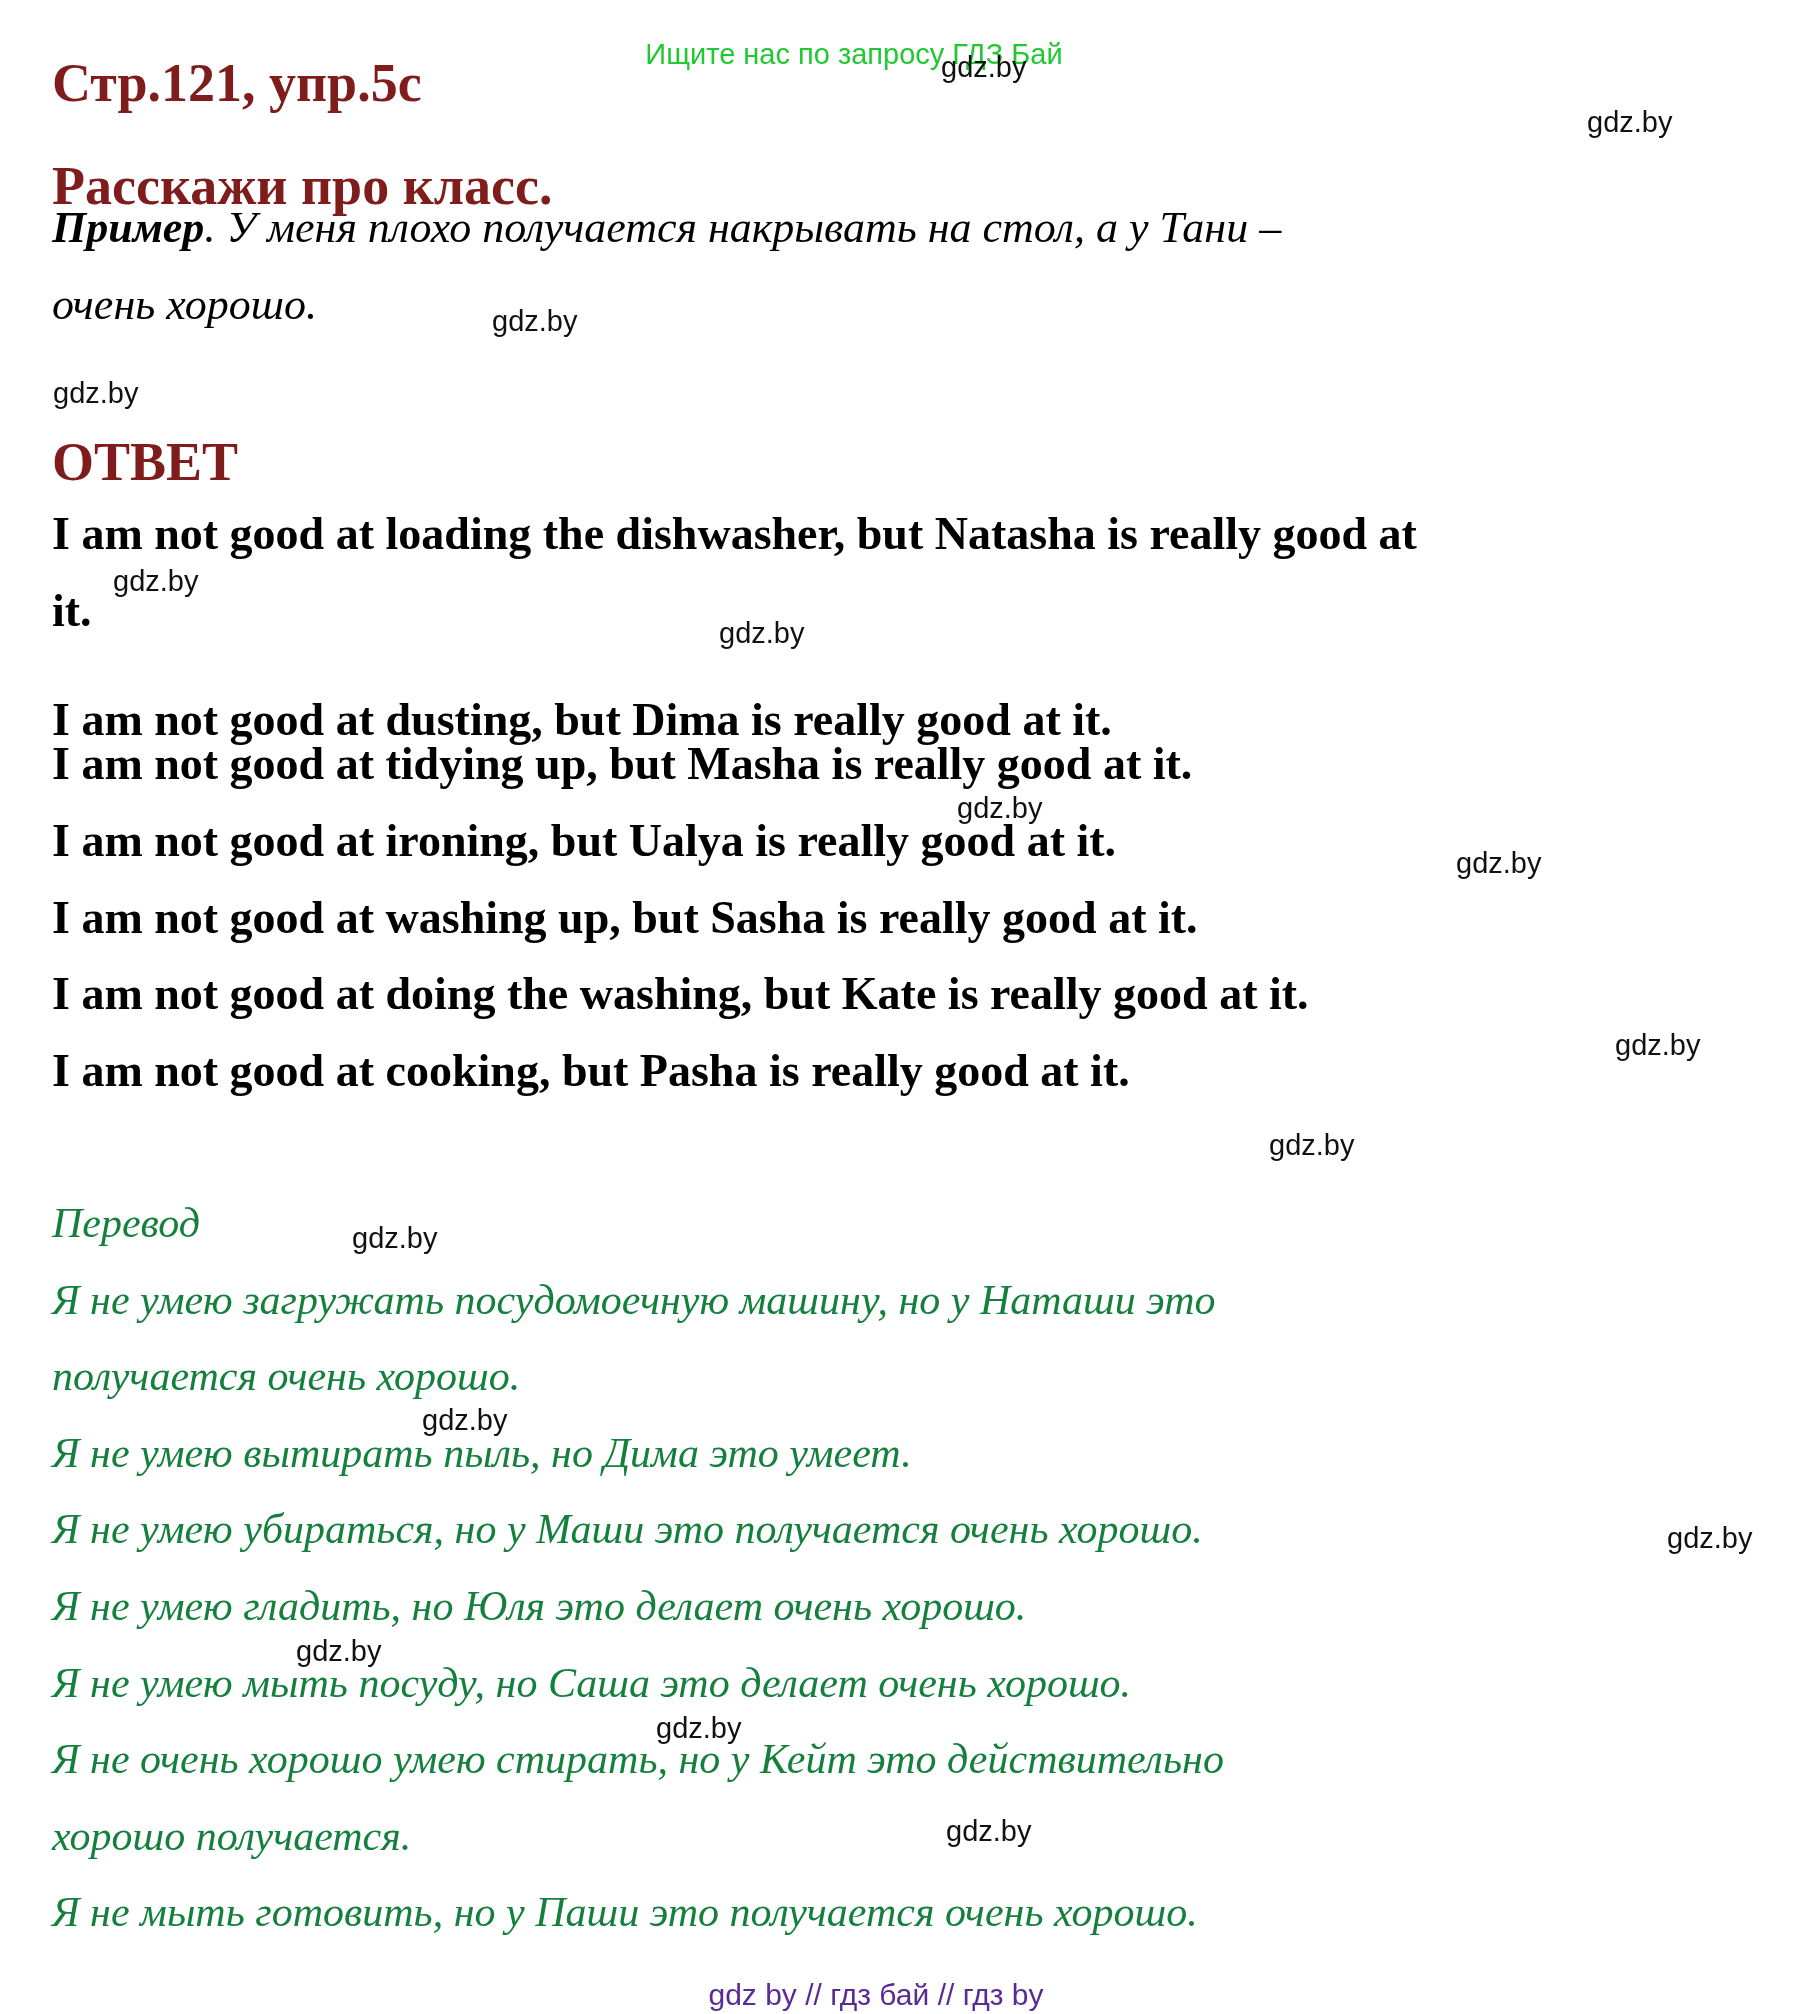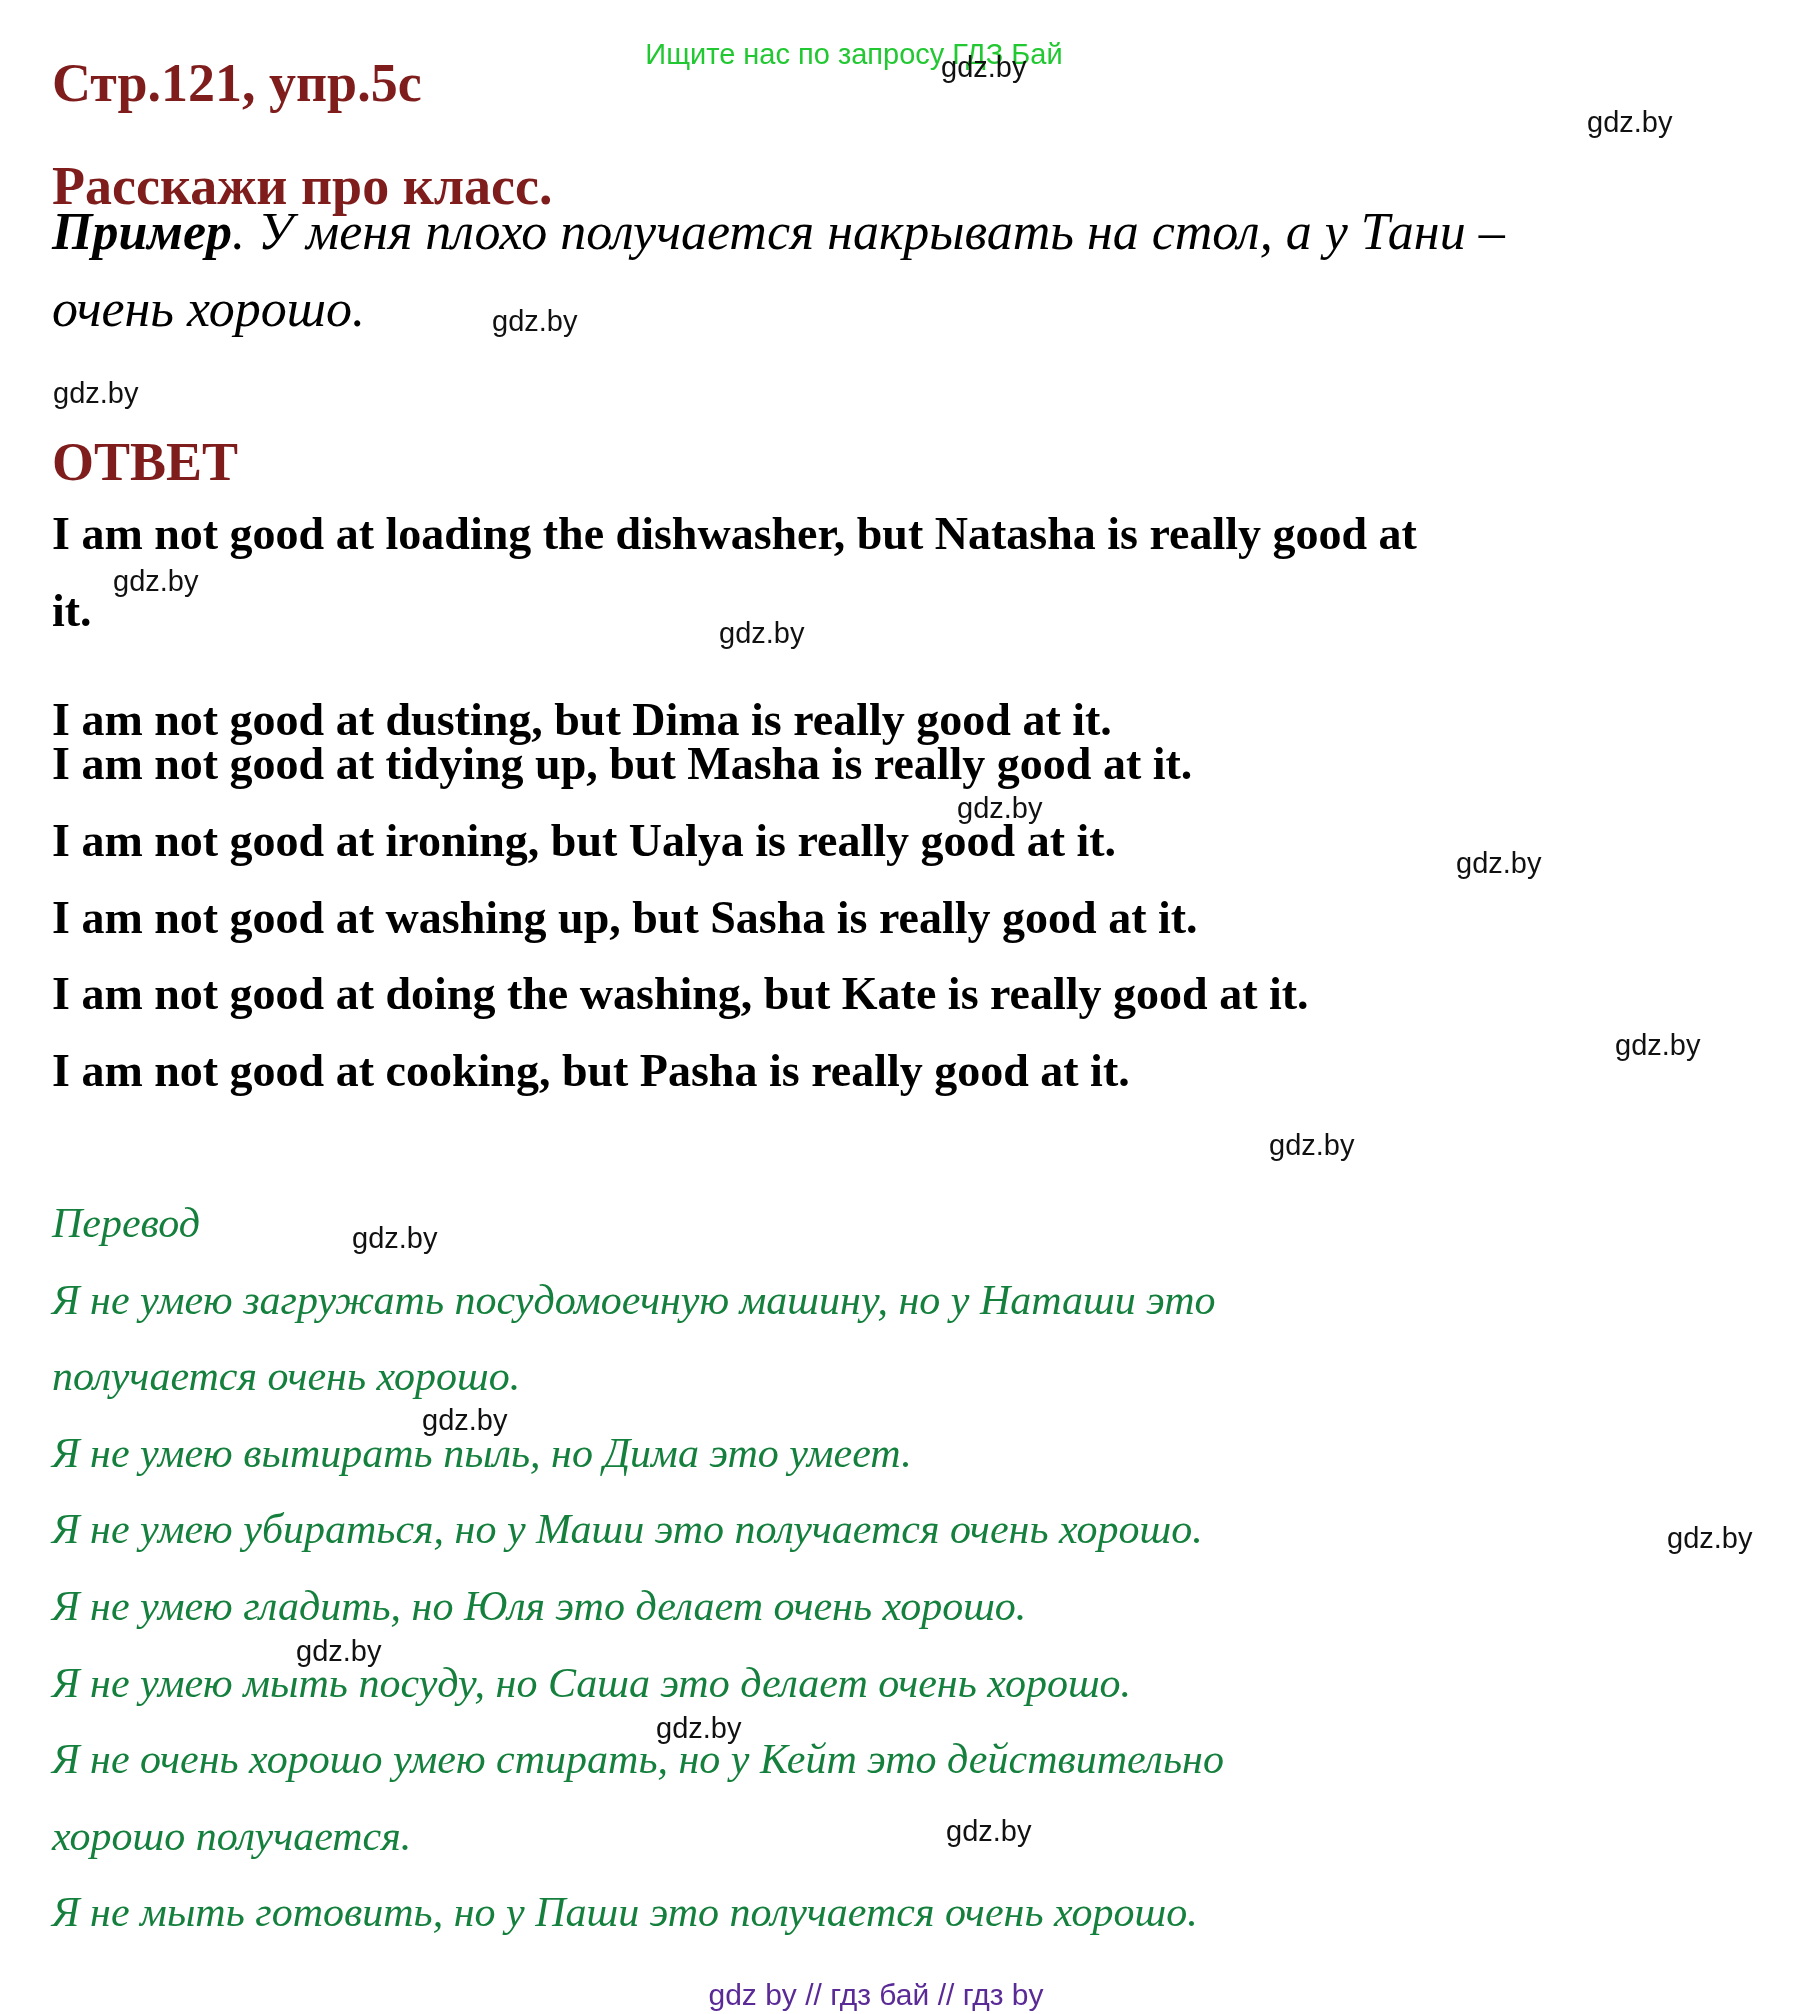--- a/index.html
+++ b/index.html
@@ -1,20 +1,20 @@
 <!DOCTYPE html>
 <html><head>
 <meta charset="utf-8">
 <style>
   html, body { margin:0; padding:0; background:#ffffff; }
   body { width:1816px; height:2015px; position:relative; overflow:hidden; }
   .abs { position:absolute; white-space:nowrap; }
   .banner { left:0; width:1708px; text-align:center; top:2px; font-family:"Liberation Sans", sans-serif; font-size:29px; color:#22c832;margin-top:36px; }
   .h1 { left:52px; font-family:"Liberation Serif", serif; font-weight:bold; font-size:54px; color:#7f1d1d; line-height:1; }
-  .ex { left:52px; font-family:"Liberation Serif", serif; font-style:italic; font-size:52px; color:#000; line-height:1; }
+  .ex { left:52px; font-family:"Liberation Serif", serif; font-style:italic; font-size:44px; color:#000; line-height:1; }
   .ex b { font-weight:bold; }
   .ans { left:52px; font-family:"Liberation Serif", serif; font-weight:bold; font-size:46px; color:#000; line-height:1; }
   .tr { left:52px; font-family:"Liberation Serif", serif; font-style:italic; font-size:42px; color:#15803d; line-height:1; }
   .wm { font-family:"Liberation Sans", sans-serif; font-size:29px; color:#111; line-height:1; }
   .footer { left:0; width:1752px; text-align:center; top:1978px; font-family:"Liberation Sans", sans-serif; font-size:30px; color:#5a2a96; }
 </style>
 </head>
 <body>
 
 <div class="abs banner">Ищите нас по запросу ГДЗ Бай</div>

